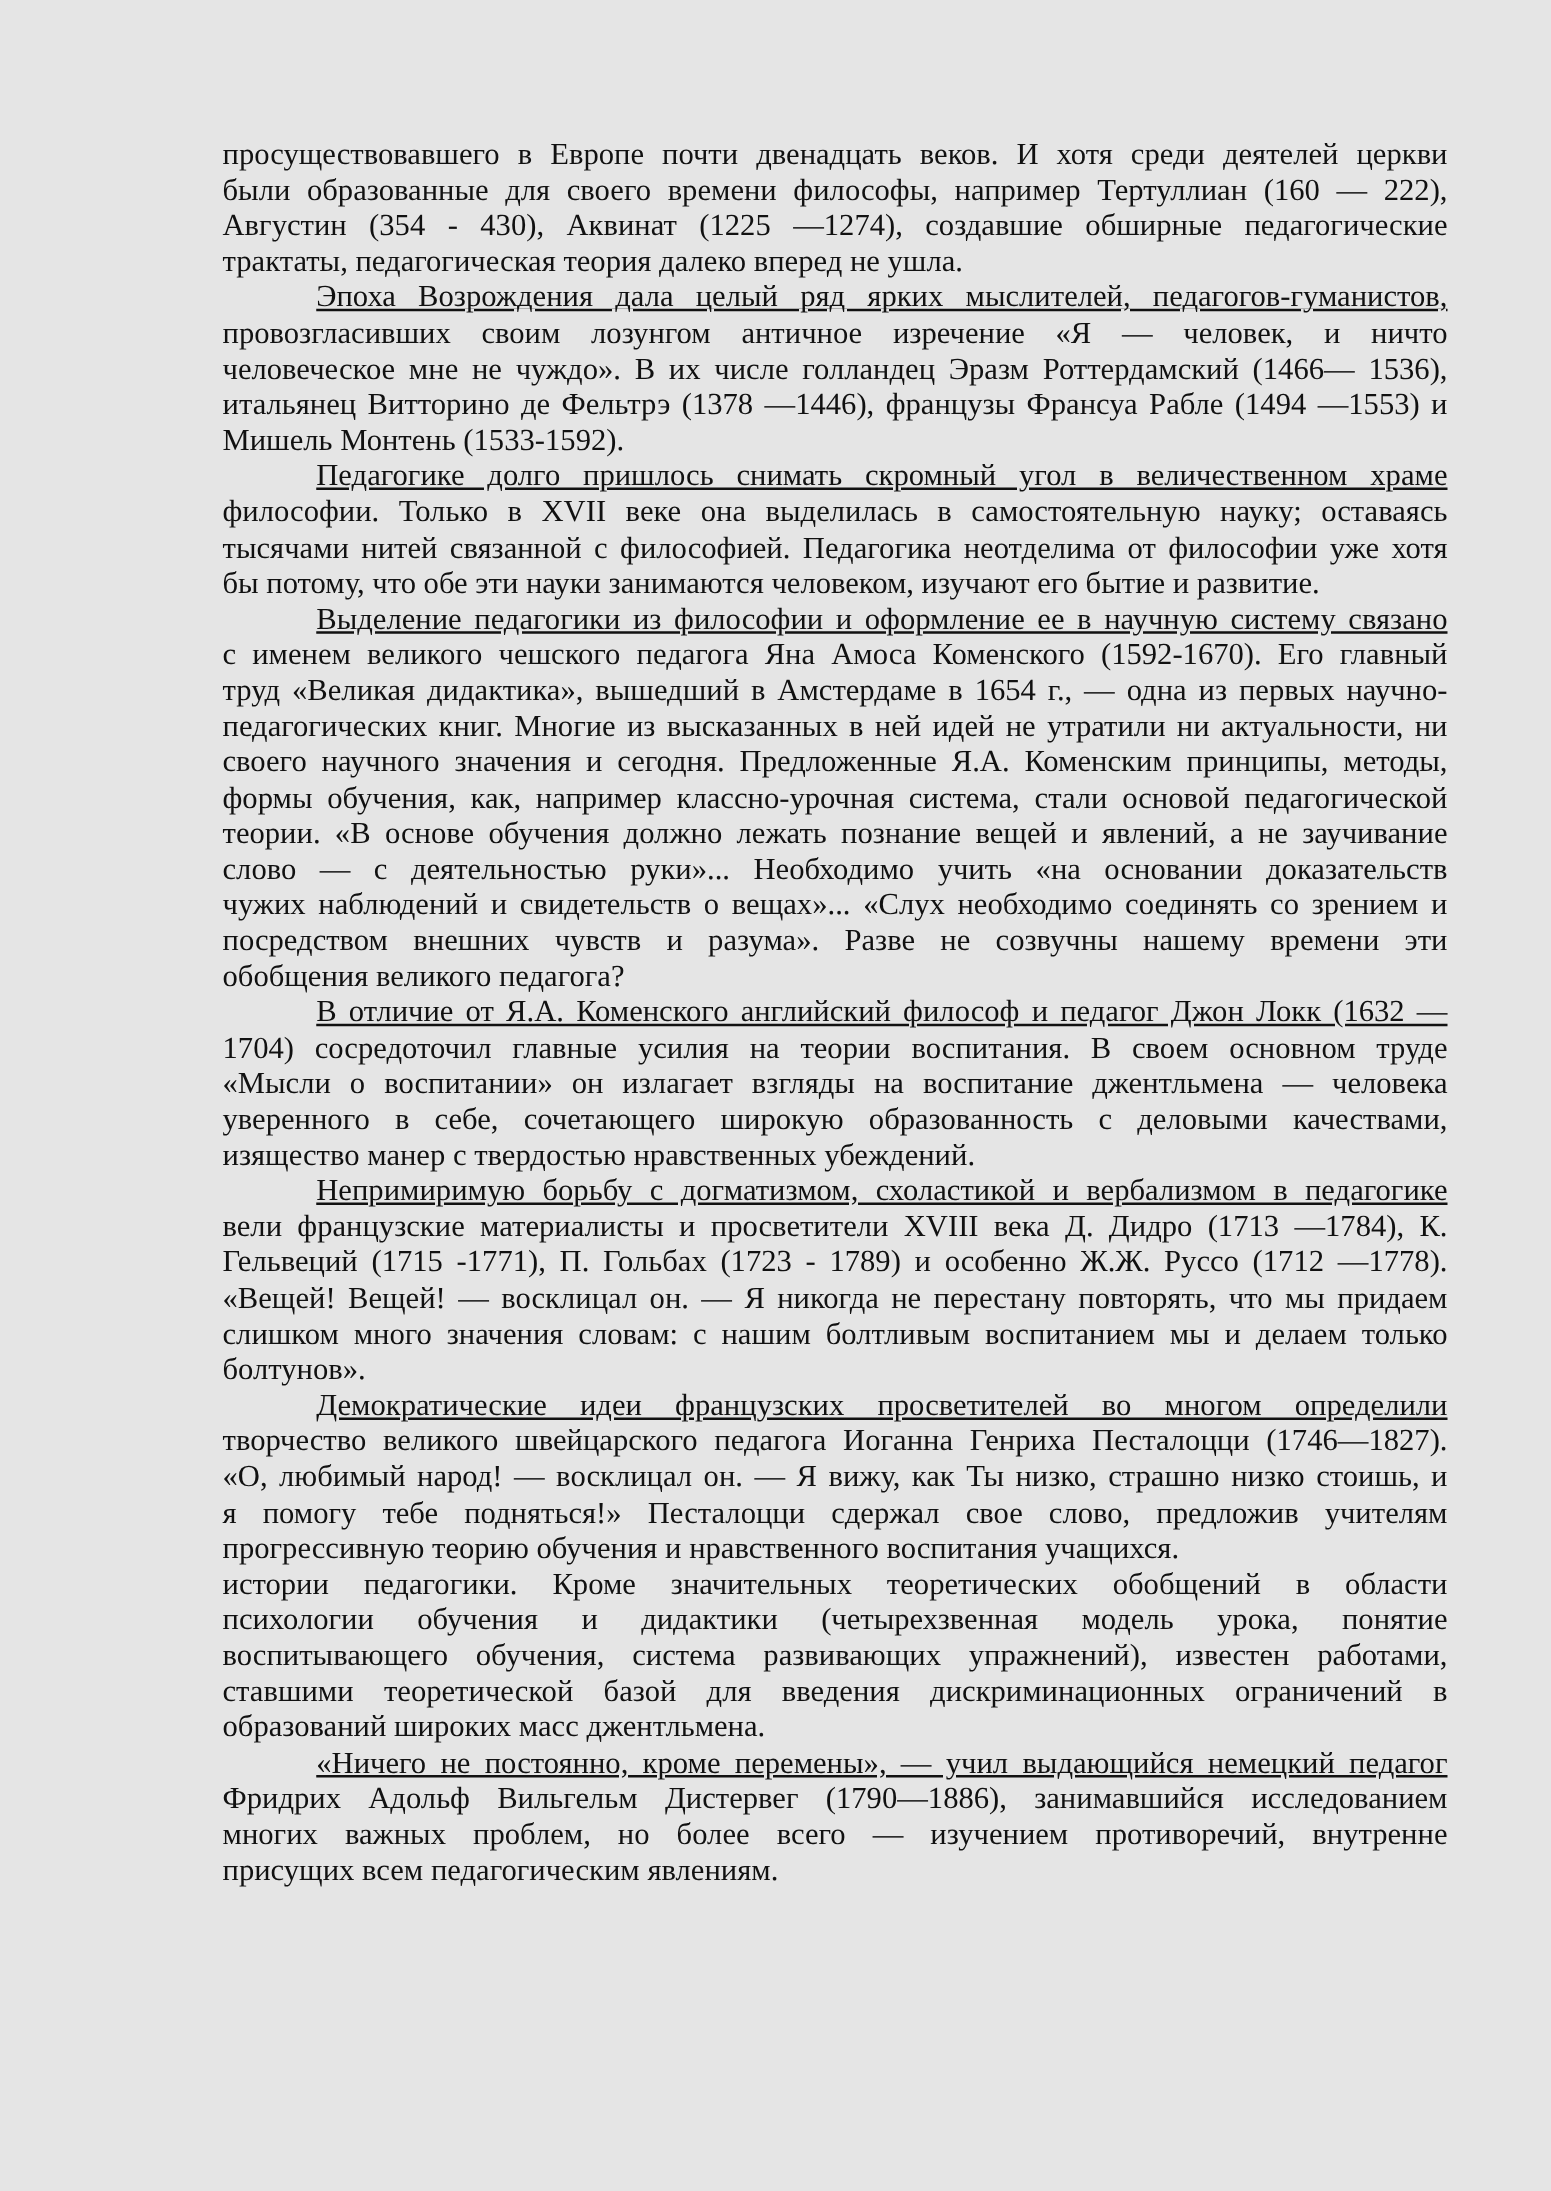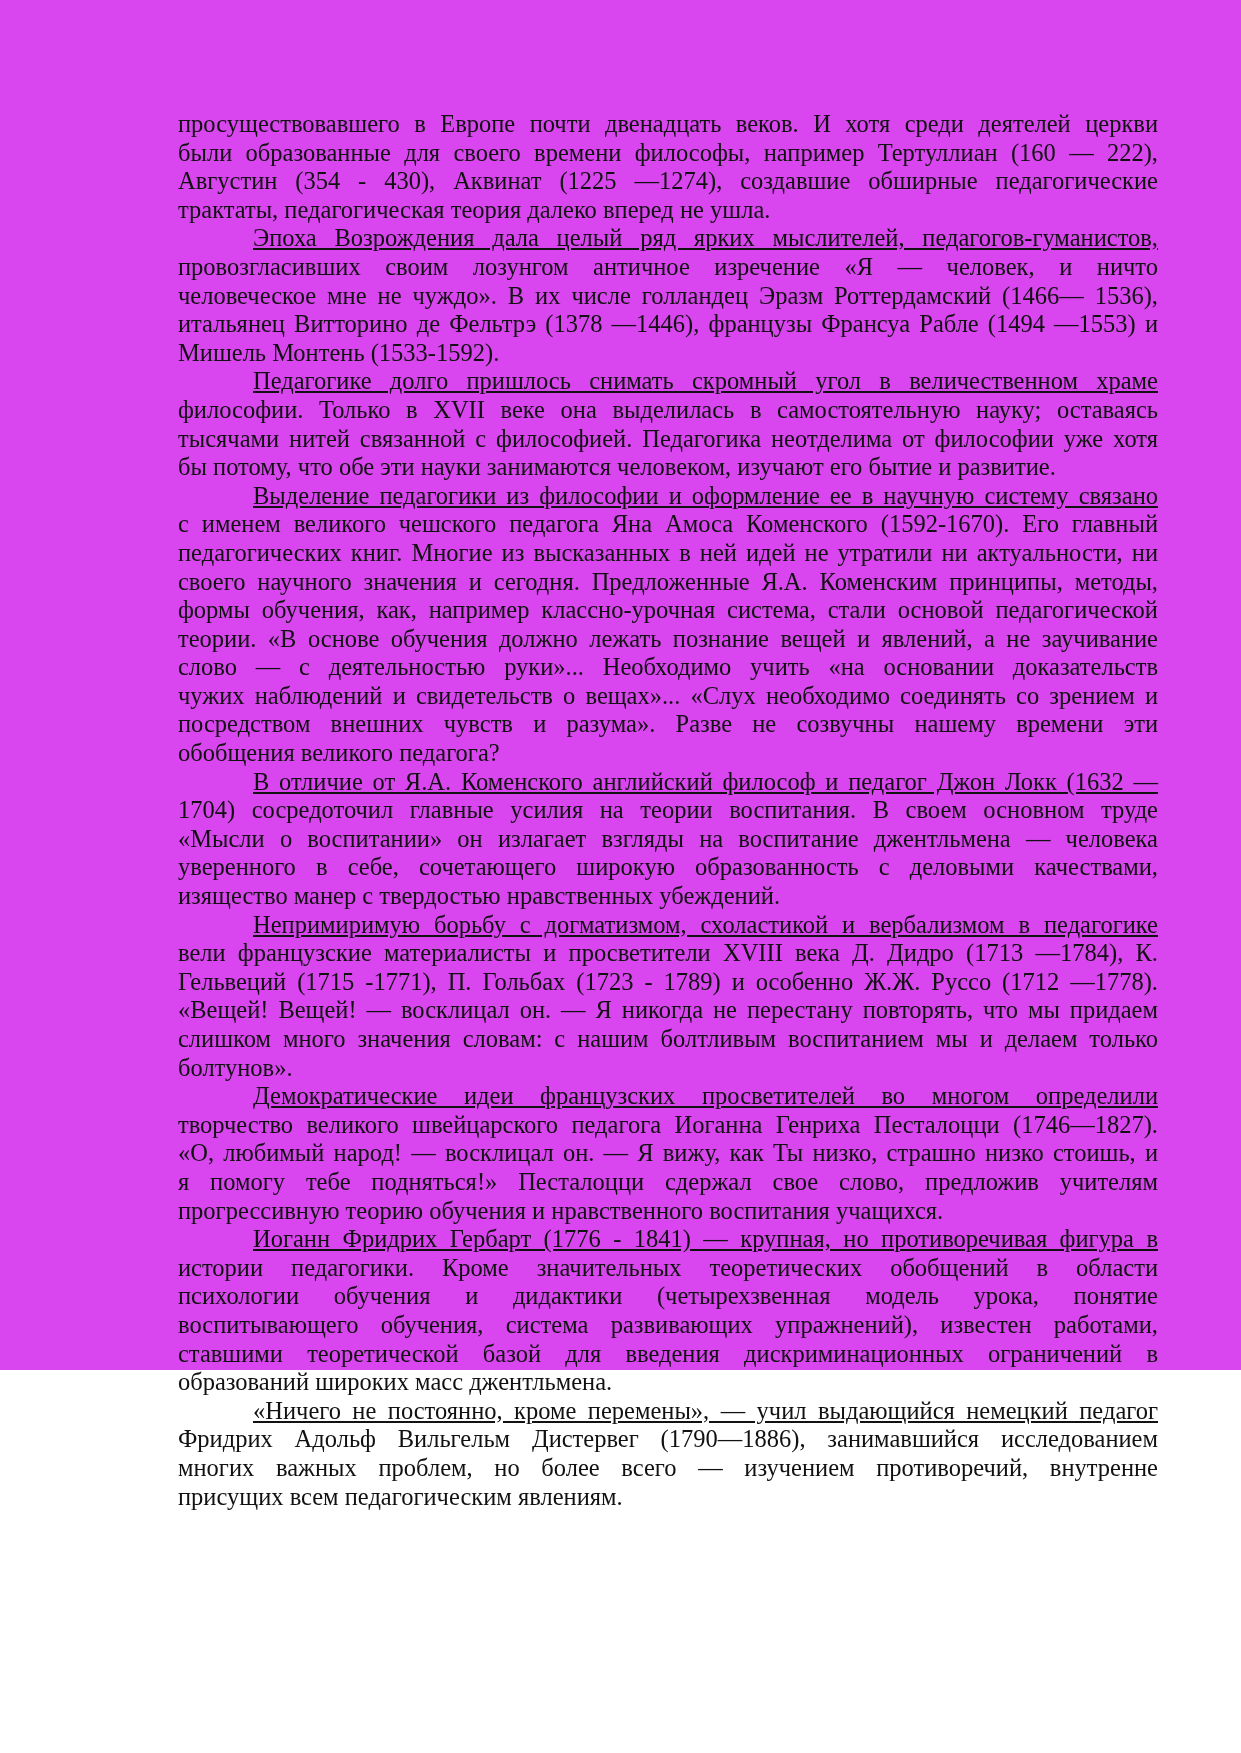--- a/index.html
+++ b/index.html
@@ -11,22 +11,22 @@
       width: 1241px;
       height: 1753px;
       position: relative;
       overflow: hidden;
     }
     .page {
       position: absolute;
       left: 0;
       top: 0;
       width: 1241px;
-      height: 1370px;
-      background: #d946ef;
+      height: 1753px;
+      background: #e5e5e5;
     }
     .text-block {
       position: absolute;
       left: 178px;
       top: 110px;
       width: 980px;
       font-family: "Liberation Serif", "DejaVu Serif", serif;
       font-size: 24.5px;
       line-height: 28.6px;
       color: #111111;
@@ -73,20 +73,21 @@
     <div class="para">
       <span class="line indent">Педагогике долго пришлось снимать скромный угол в величественном храме</span>
       <span class="line">философии. Только в XVII веке она выделилась в самостоятельную науку; оставаясь</span>
       <span class="line">тысячами нитей связанной с философией. Педагогика неотделима от философии уже хотя</span>
       <span class="line last">бы потому, что обе эти науки занимаются человеком, изучают его бытие и развитие.</span>
     </div>
 
     <div class="para">
       <span class="line indent">Выделение педагогики из философии и оформление ее в научную систему связано</span>
       <span class="line">с именем великого чешского педагога Яна Амоса Коменского (1592-1670). Его главный</span>
+      <span class="line">труд «Великая дидактика», вышедший в Амстердаме в 1654 г., — одна из первых научно-</span>
       <span class="line">педагогических книг. Многие из высказанных в ней идей не утратили ни актуальности, ни</span>
       <span class="line">своего научного значения и сегодня. Предложенные Я.А. Коменским принципы, методы,</span>
       <span class="line">формы обучения, как, например классно-урочная система, стали основой педагогической</span>
       <span class="line">теории. «В основе обучения должно лежать познание вещей и явлений, а не заучивание</span>
       <span class="line">слово — с деятельностью руки»... Необходимо учить «на основании доказательств</span>
       <span class="line">чужих наблюдений и свидетельств о вещах»... «Слух необходимо соединять со зрением и</span>
       <span class="line">посредством внешних чувств и разума». Разве не созвучны нашему времени эти</span>
       <span class="line last">обобщения великого педагога?</span>
     </div>
 
@@ -109,21 +110,20 @@
 
     <div class="para">
       <span class="line indent">Демократические идеи французских просветителей во многом определили</span>
       <span class="line">творчество великого швейцарского педагога Иоганна Генриха Песталоцци (1746—1827).</span>
       <span class="line">«О, любимый народ! — восклицал он. — Я вижу, как Ты низко, страшно низко стоишь, и</span>
       <span class="line">я помогу тебе подняться!» Песталоцци сдержал свое слово, предложив учителям</span>
       <span class="line last">прогрессивную теорию обучения и нравственного воспитания учащихся.</span>
     </div>
 
     <div class="para">
-      <span class="line indent">Иоганн Фридрих Гербарт (1776 - 1841)  — крупная, но противоречивая фигура в</span>
       <span class="line">истории педагогики. Кроме значительных теоретических обобщений в области</span>
       <span class="line">психологии обучения и дидактики (четырехзвенная модель урока, понятие</span>
       <span class="line">воспитывающего обучения, система развивающих упражнений), известен работами,</span>
       <span class="line">ставшими теоретической базой для введения дискриминационных ограничений в</span>
       <span class="line last">образований широких масс джентльмена.</span>
     </div>
 
     <div class="para">
       <span class="line indent">«Ничего не постоянно, кроме перемены», — учил выдающийся немецкий педагог</span>
       <span class="line">Фридрих Адольф Вильгельм Дистервег (1790—1886), занимавшийся исследованием</span>

